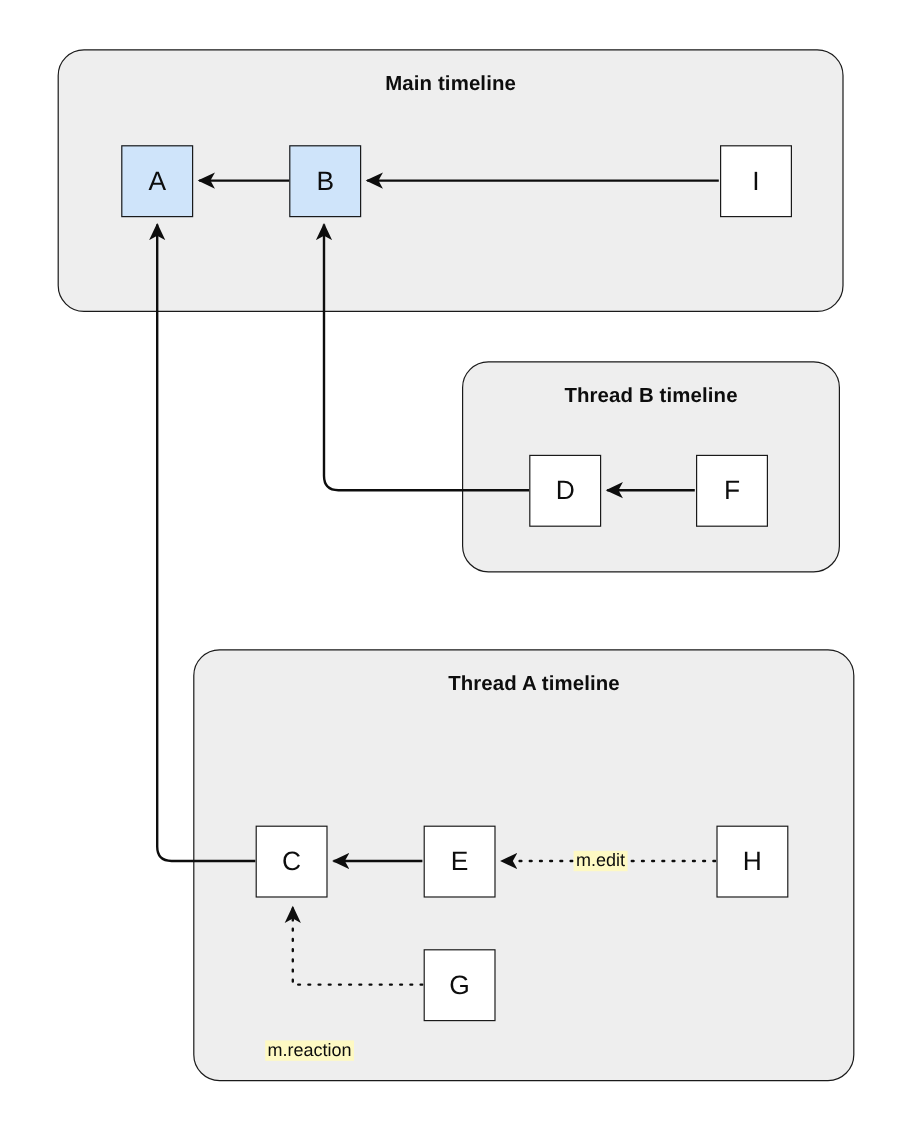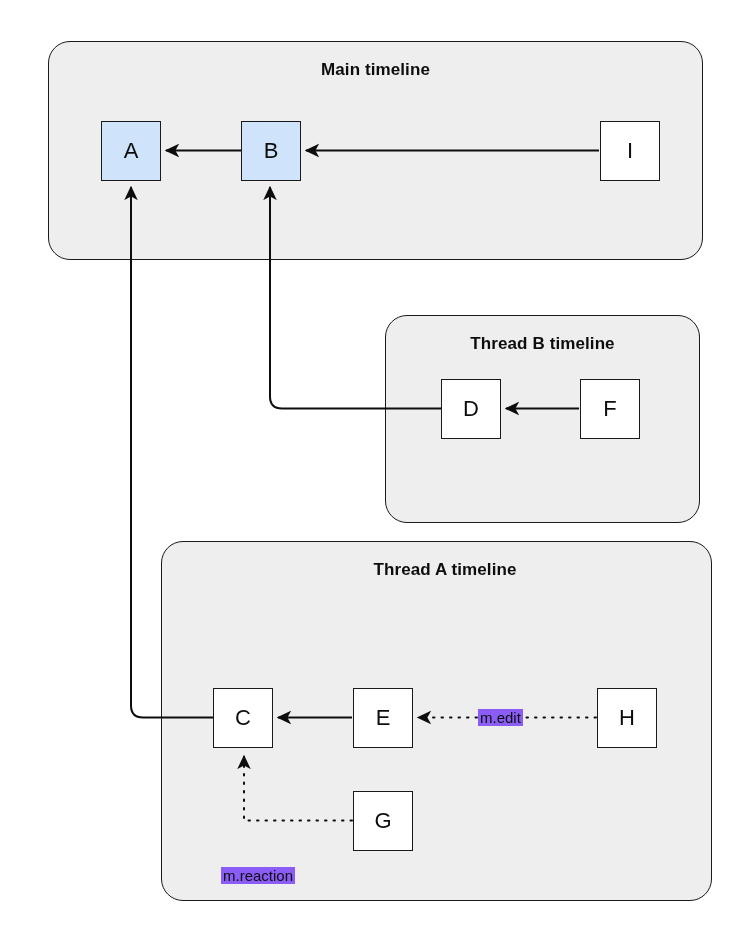--- a/index.html
+++ b/index.html
@@ -66,36 +66,36 @@
   }
   .node.blue {
     background: #cfe4fa;
   }
 
   
   .edge-label {
     position: absolute;
     font-size: 15px;
     color: #0d0d0d;
-    background: #8b5cf6;
+    background: #fef9c3;
     padding: 0 2px;
     white-space: nowrap;
     line-height: 1.15;
   }
 </style>
 </head>
 <body>
 
 <div id="canvas">
 
   <div class="group" id="group-main" style="left:48px; top:41px; width:655px; height:219px;">
     <div class="group-title" style="top:18px;">Main timeline</div>
   </div>
 
-  <div class="group" id="group-thread-b" style="left:385px; top:301px; width:315px; height:208px;margin-top:14px;">
+  <div class="group" id="group-thread-b" style="left:385px; top:301px; width:315px; height:176px;">
     <div class="group-title" style="top:18px;">Thread B timeline</div>
   </div>
 
   <div class="group" id="group-thread-a" style="left:161px; top:541px; width:551px; height:360px;">
     <div class="group-title" style="top:18px;padding-left:17px;">Thread A timeline</div>
   </div>
 
   <svg id="edge-layer" viewBox="0 0 756 942" width="756" height="942">
     <defs>
       <marker id="arrow" viewBox="0 0 12 12" refX="10.5" refY="6" markerWidth="7.5" markerHeight="7.5" orient="auto-start-reverse">

